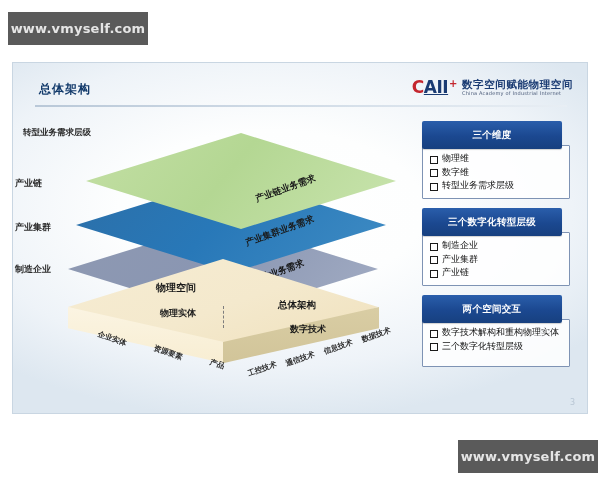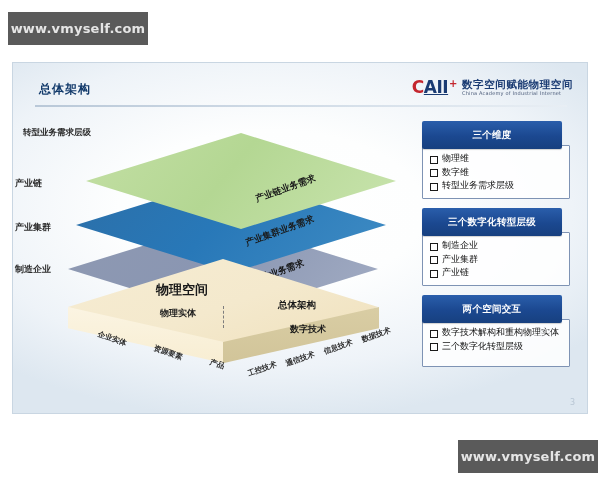--- a/index.html
+++ b/index.html
@@ -183,21 +183,21 @@
     height: 22px;
     border-left: 1px dashed #7d7d7d;
   }
 
   .slab-text {
     position: absolute;
     font-weight: bold;
     color: #1a1a1a;
     white-space: nowrap;
   }
-  #t-phys-space { left: 88px;  top: 22px;  font-size: 13px; }
+  #t-phys-space { left: 88px;  top: 22px;  font-size: 10px; }
   #t-dig-space  { left: 210px; top: 40px;  font-size: 9.5px; }
   #t-phys-ent   { left: 92px;  top: 48px;  font-size: 9px; }
   #t-dig-tech   { left: 222px; top: 64px;  font-size: 9px; }
 
   .slab-face-text {
     position: absolute;
     font-size: 7.5px;
     font-weight: bold;
     color: #2a2a2a;
     white-space: nowrap;

